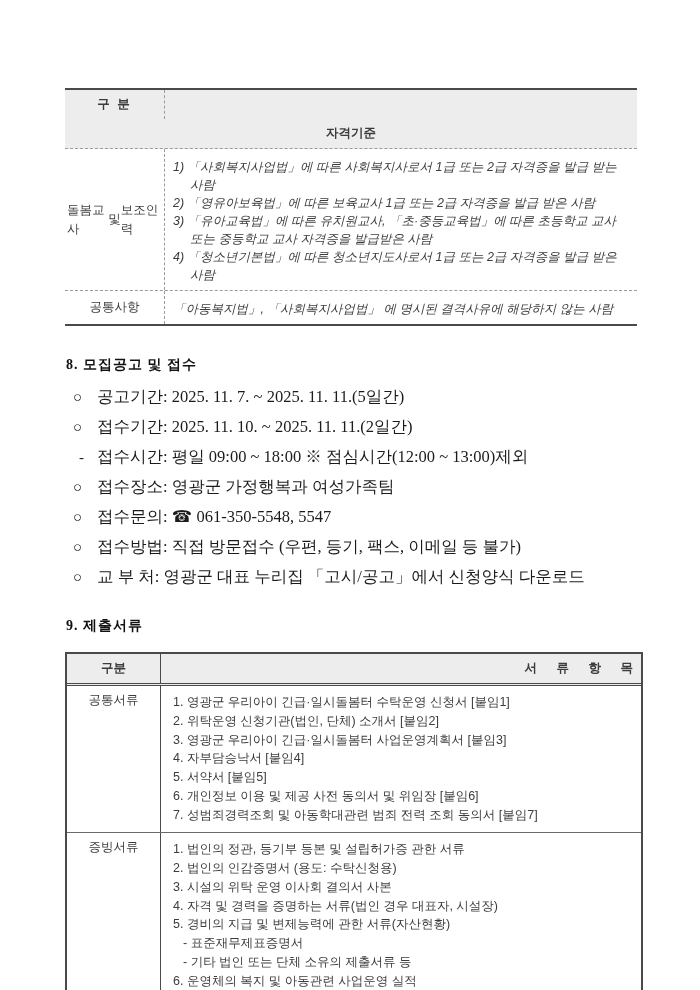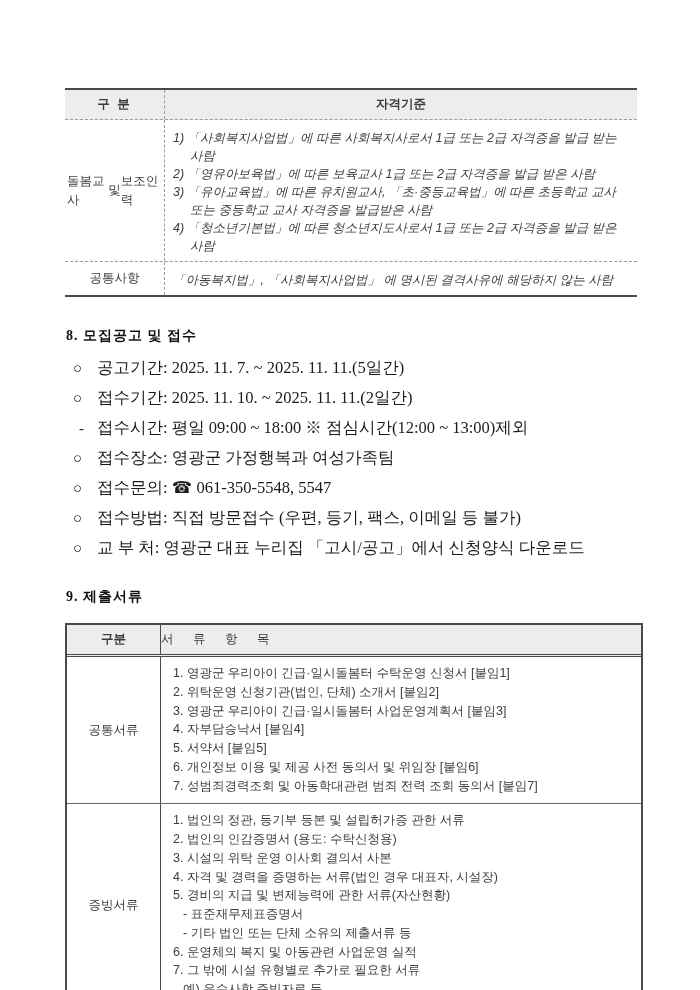--- a/index.html
+++ b/index.html
@@ -13,21 +13,21 @@
   .page { padding:88px 63px 0 65px; box-sizing:border-box; width:700px; }
 
   
   .qual-table {
     width:572px;
     border-top:2px solid #4a4a4a;
     border-bottom:2px solid #4a4a4a;
     font-family:"Liberation Sans","DejaVu Sans",sans-serif;
     font-size:12.5px; color:#3c3c3c;
   }
-  .qual-header { display:flex; background:#ededed; border-bottom:1px dashed #9b9b9b; }
+  .qual-header { display:flex; background:#ededed; border-bottom:1px dashed #9b9b9b;flex-direction:column; }
   .qual-header .cell-label {
     width:100px; text-align:center; font-weight:bold; padding:6px 0;
     border-right:1px dashed #9b9b9b; letter-spacing:2px; box-sizing:border-box;
   }
   .qual-header .cell-body { flex:1; text-align:center; font-weight:bold; padding:6px 0; }
   .qual-row { display:flex; }
   .qual-row + .qual-row { border-top:1px dashed #9b9b9b; }
   .qual-row .cell-label {
     width:100px; box-sizing:border-box; border-right:1px dashed #9b9b9b;
     display:flex; flex-direction:row; justify-content:center; align-items:center;
@@ -56,26 +56,26 @@
     width:574px; margin-top:17px;
     border:2px solid #4a4a4a;
     font-family:"Liberation Sans","DejaVu Sans",sans-serif;
     font-size:12.5px; color:#3c3c3c;
   }
   .doc-header { display:flex; background:#ededed; border-bottom:3px double #4a4a4a; }
   .doc-header .cell-label {
     width:94px; box-sizing:border-box; text-align:center; font-weight:bold;
     padding:6px 0; border-right:1px solid #4a4a4a;
   }
-  .doc-header .cell-body { flex:1; text-align:left; font-weight:normal; padding:6px 0; letter-spacing:8px; }
+  .doc-header .cell-body { flex:1; text-align:right; font-weight:bold; padding:6px 0; letter-spacing:8px; }
   .doc-row { display:flex; }
   .doc-row + .doc-row { border-top:1px solid #6a6a6a; }
   .doc-row .cell-label {
     width:94px; box-sizing:border-box; border-right:1px solid #4a4a4a;
-    display:flex; justify-content:center; align-items:center; padding:6px 2px;
+    display:flex; justify-content:center; padding:6px 2px;
   }
   .doc-row .cell-body { flex:1; padding:7px 8px 8px 12px; }
   .doc-lines .line { line-height:1.5; padding-left:16px; text-indent:-16px; }
   .doc-lines .line.indent { padding-left:26px; }
 </style>
 </head>
 <body>
 
 <div class="page">
 

